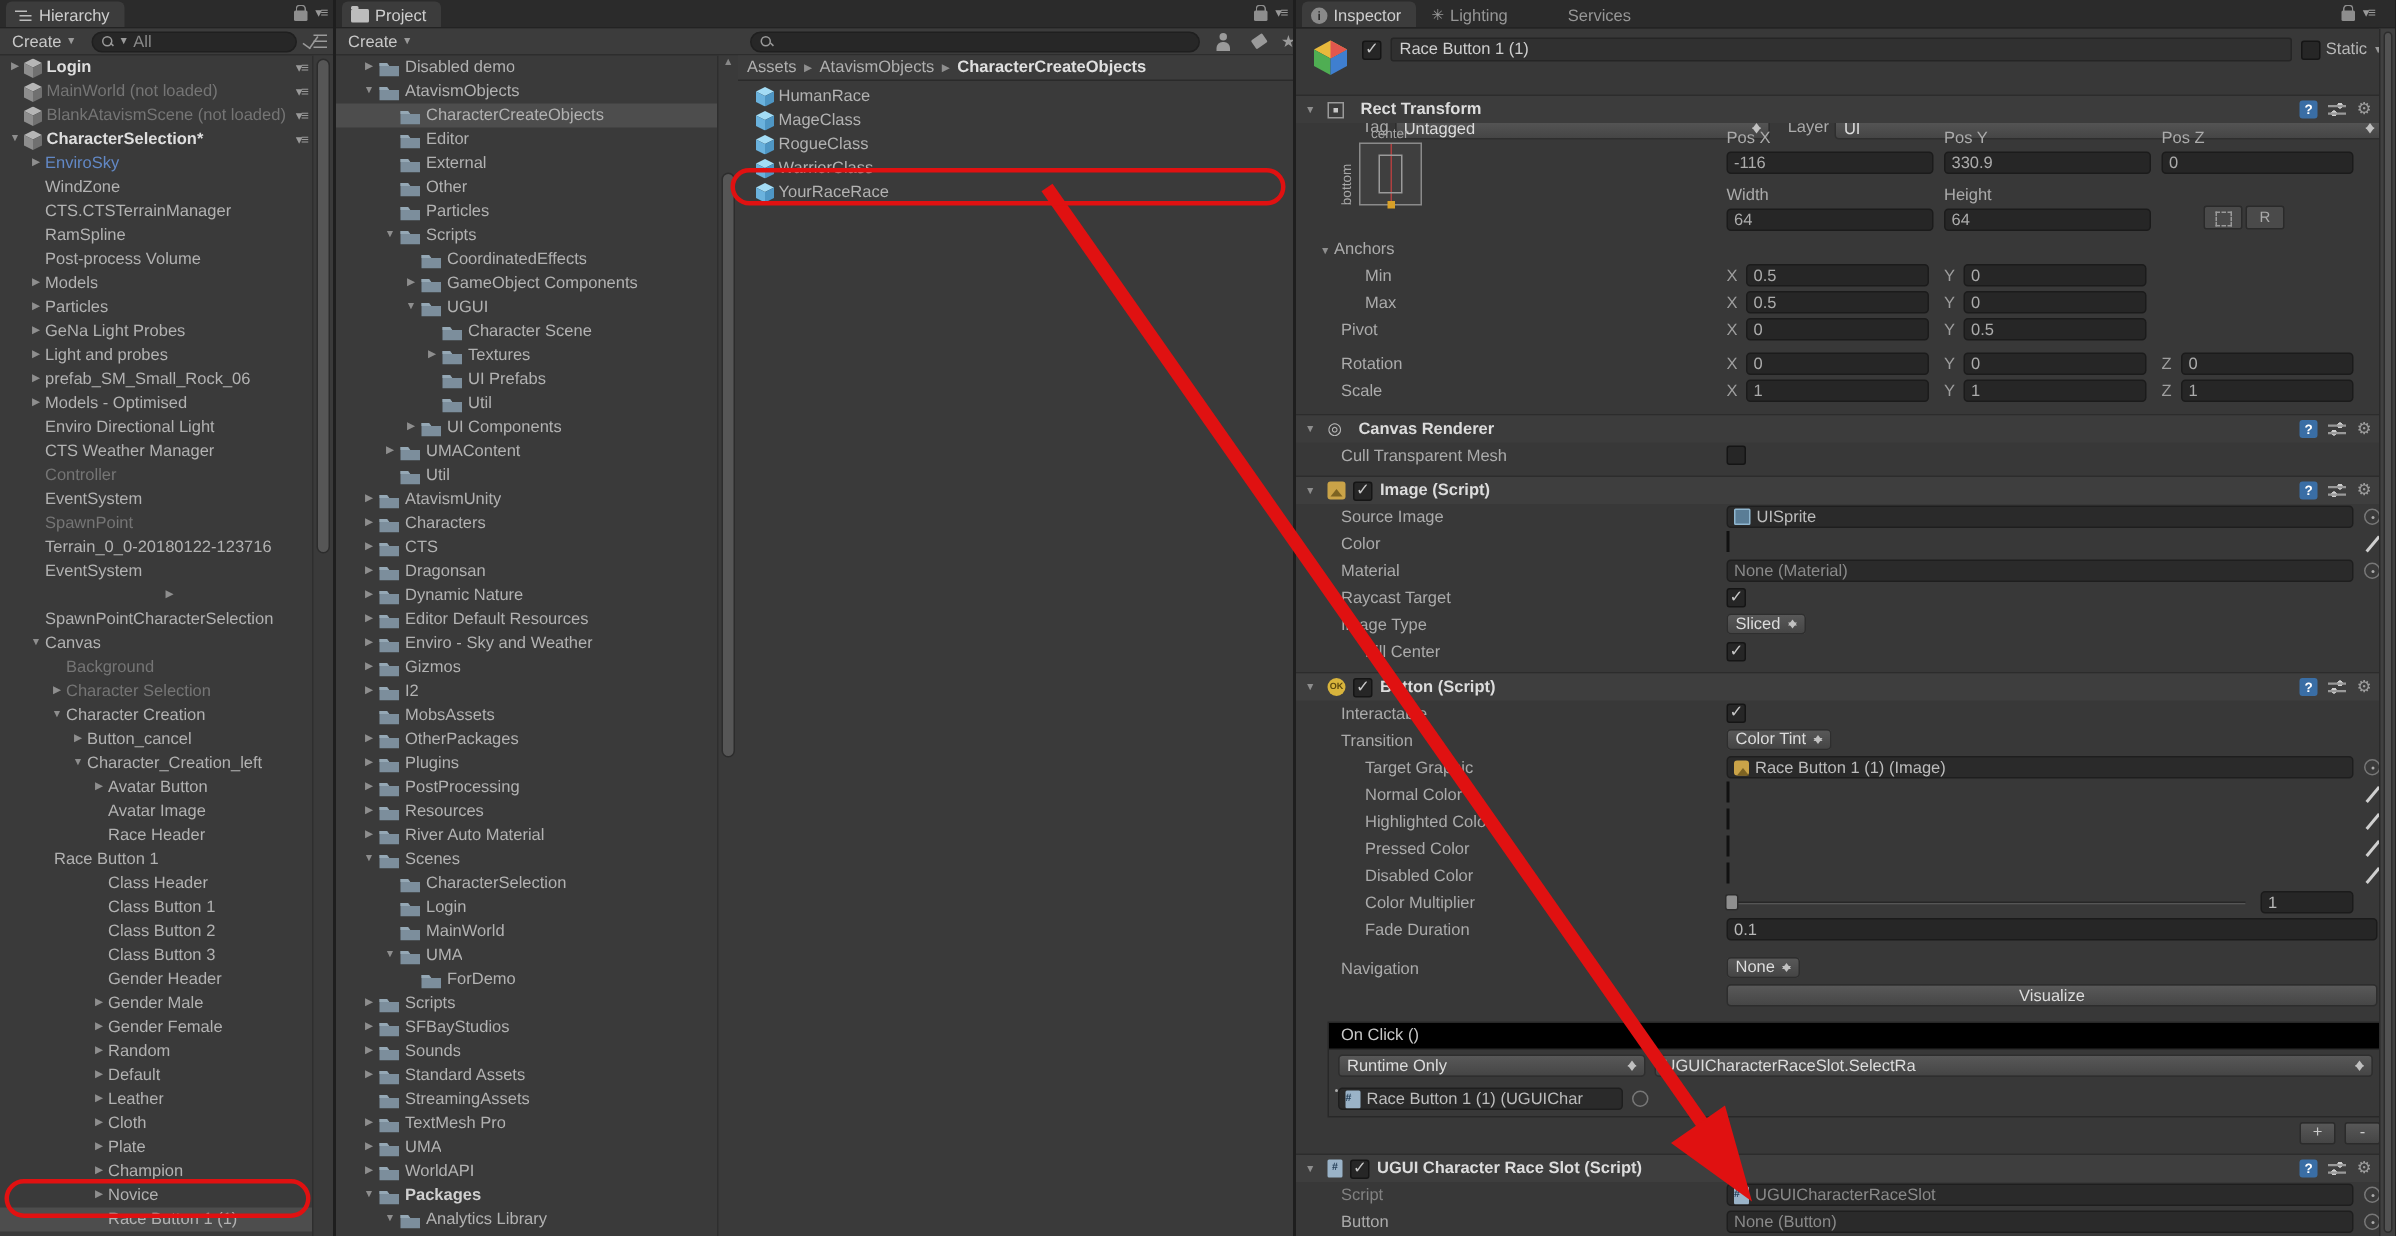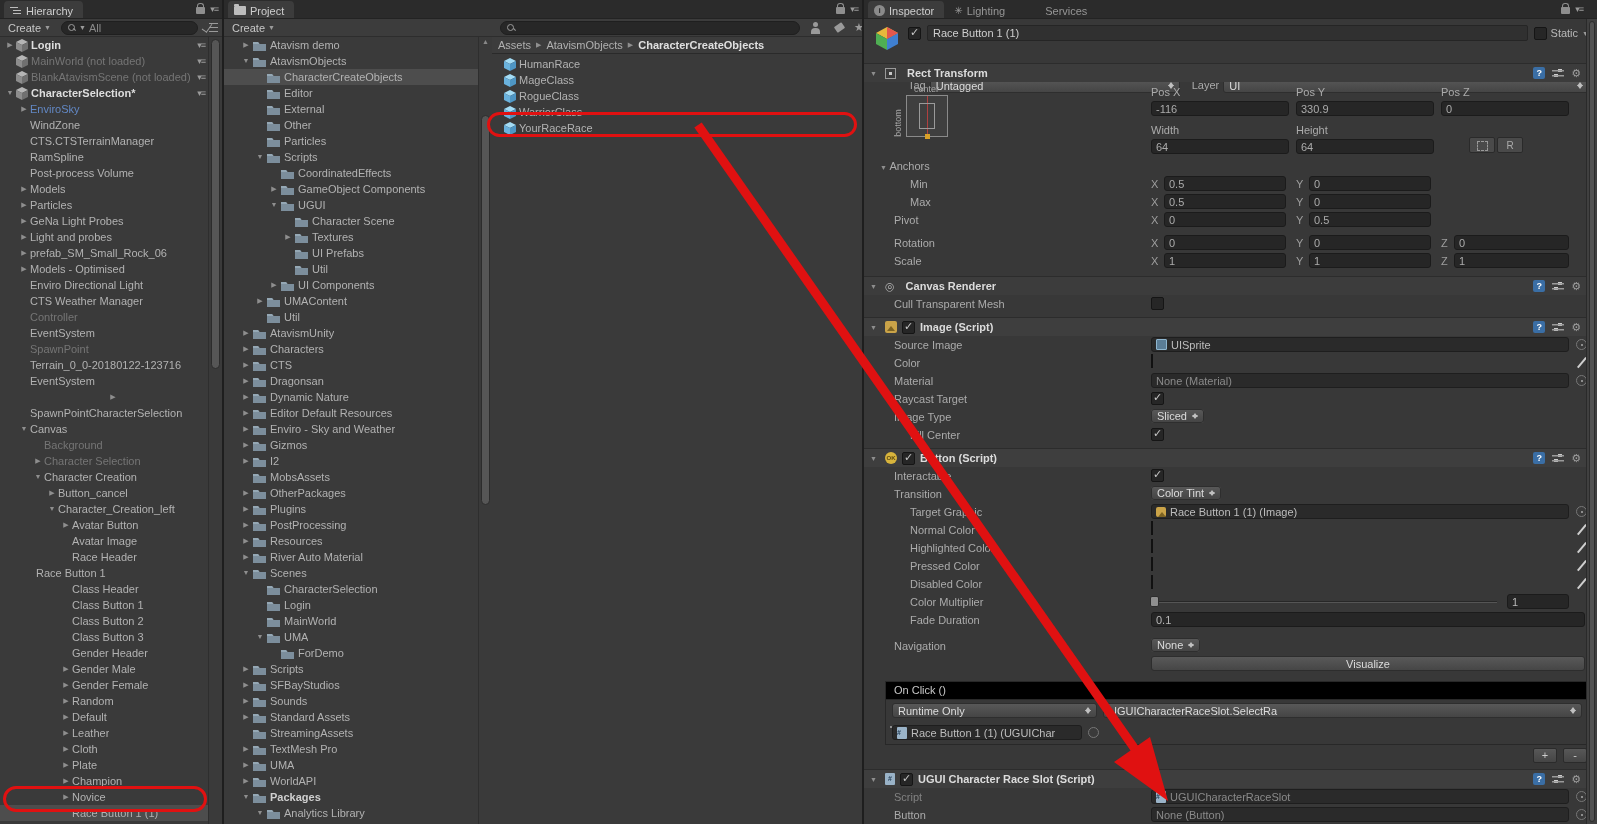--- a/index.html
+++ b/index.html
@@ -429,21 +429,21 @@
     </div>
     <div class="tree" style="right:auto;width:254px;" id="proj-tree">
         <div class="trow" style="padding-left: 16px;">
           <span class="arr">▶</span>
           <span class="ticon">
             <svg width="15" height="12" viewBox="0 0 15 12">
               <path d="M1 3 h5 l1.5 2 H14 v7 H1 z" fill="#7c8e9c"></path>
               <path d="M1 3 h5 l1.5 2 H1 z" fill="#95a8b5"></path>
             </svg>
           </span>
-          <span class="tlabel">Atavism demo</span>
+          <span class="tlabel">Disabled demo</span>
         </div>
         <div class="trow" style="padding-left: 16px;">
           <span class="arr">▼</span>
           <span class="ticon">
             <svg width="15" height="12" viewBox="0 0 15 12">
               <path d="M1 3 h5 l1.5 2 H14 v7 H1 z" fill="#7c8e9c"></path>
               <path d="M1 3 h5 l1.5 2 H1 z" fill="#95a8b5"></path>
             </svg>
           </span>
           <span class="tlabel">AtavismObjects</span>

